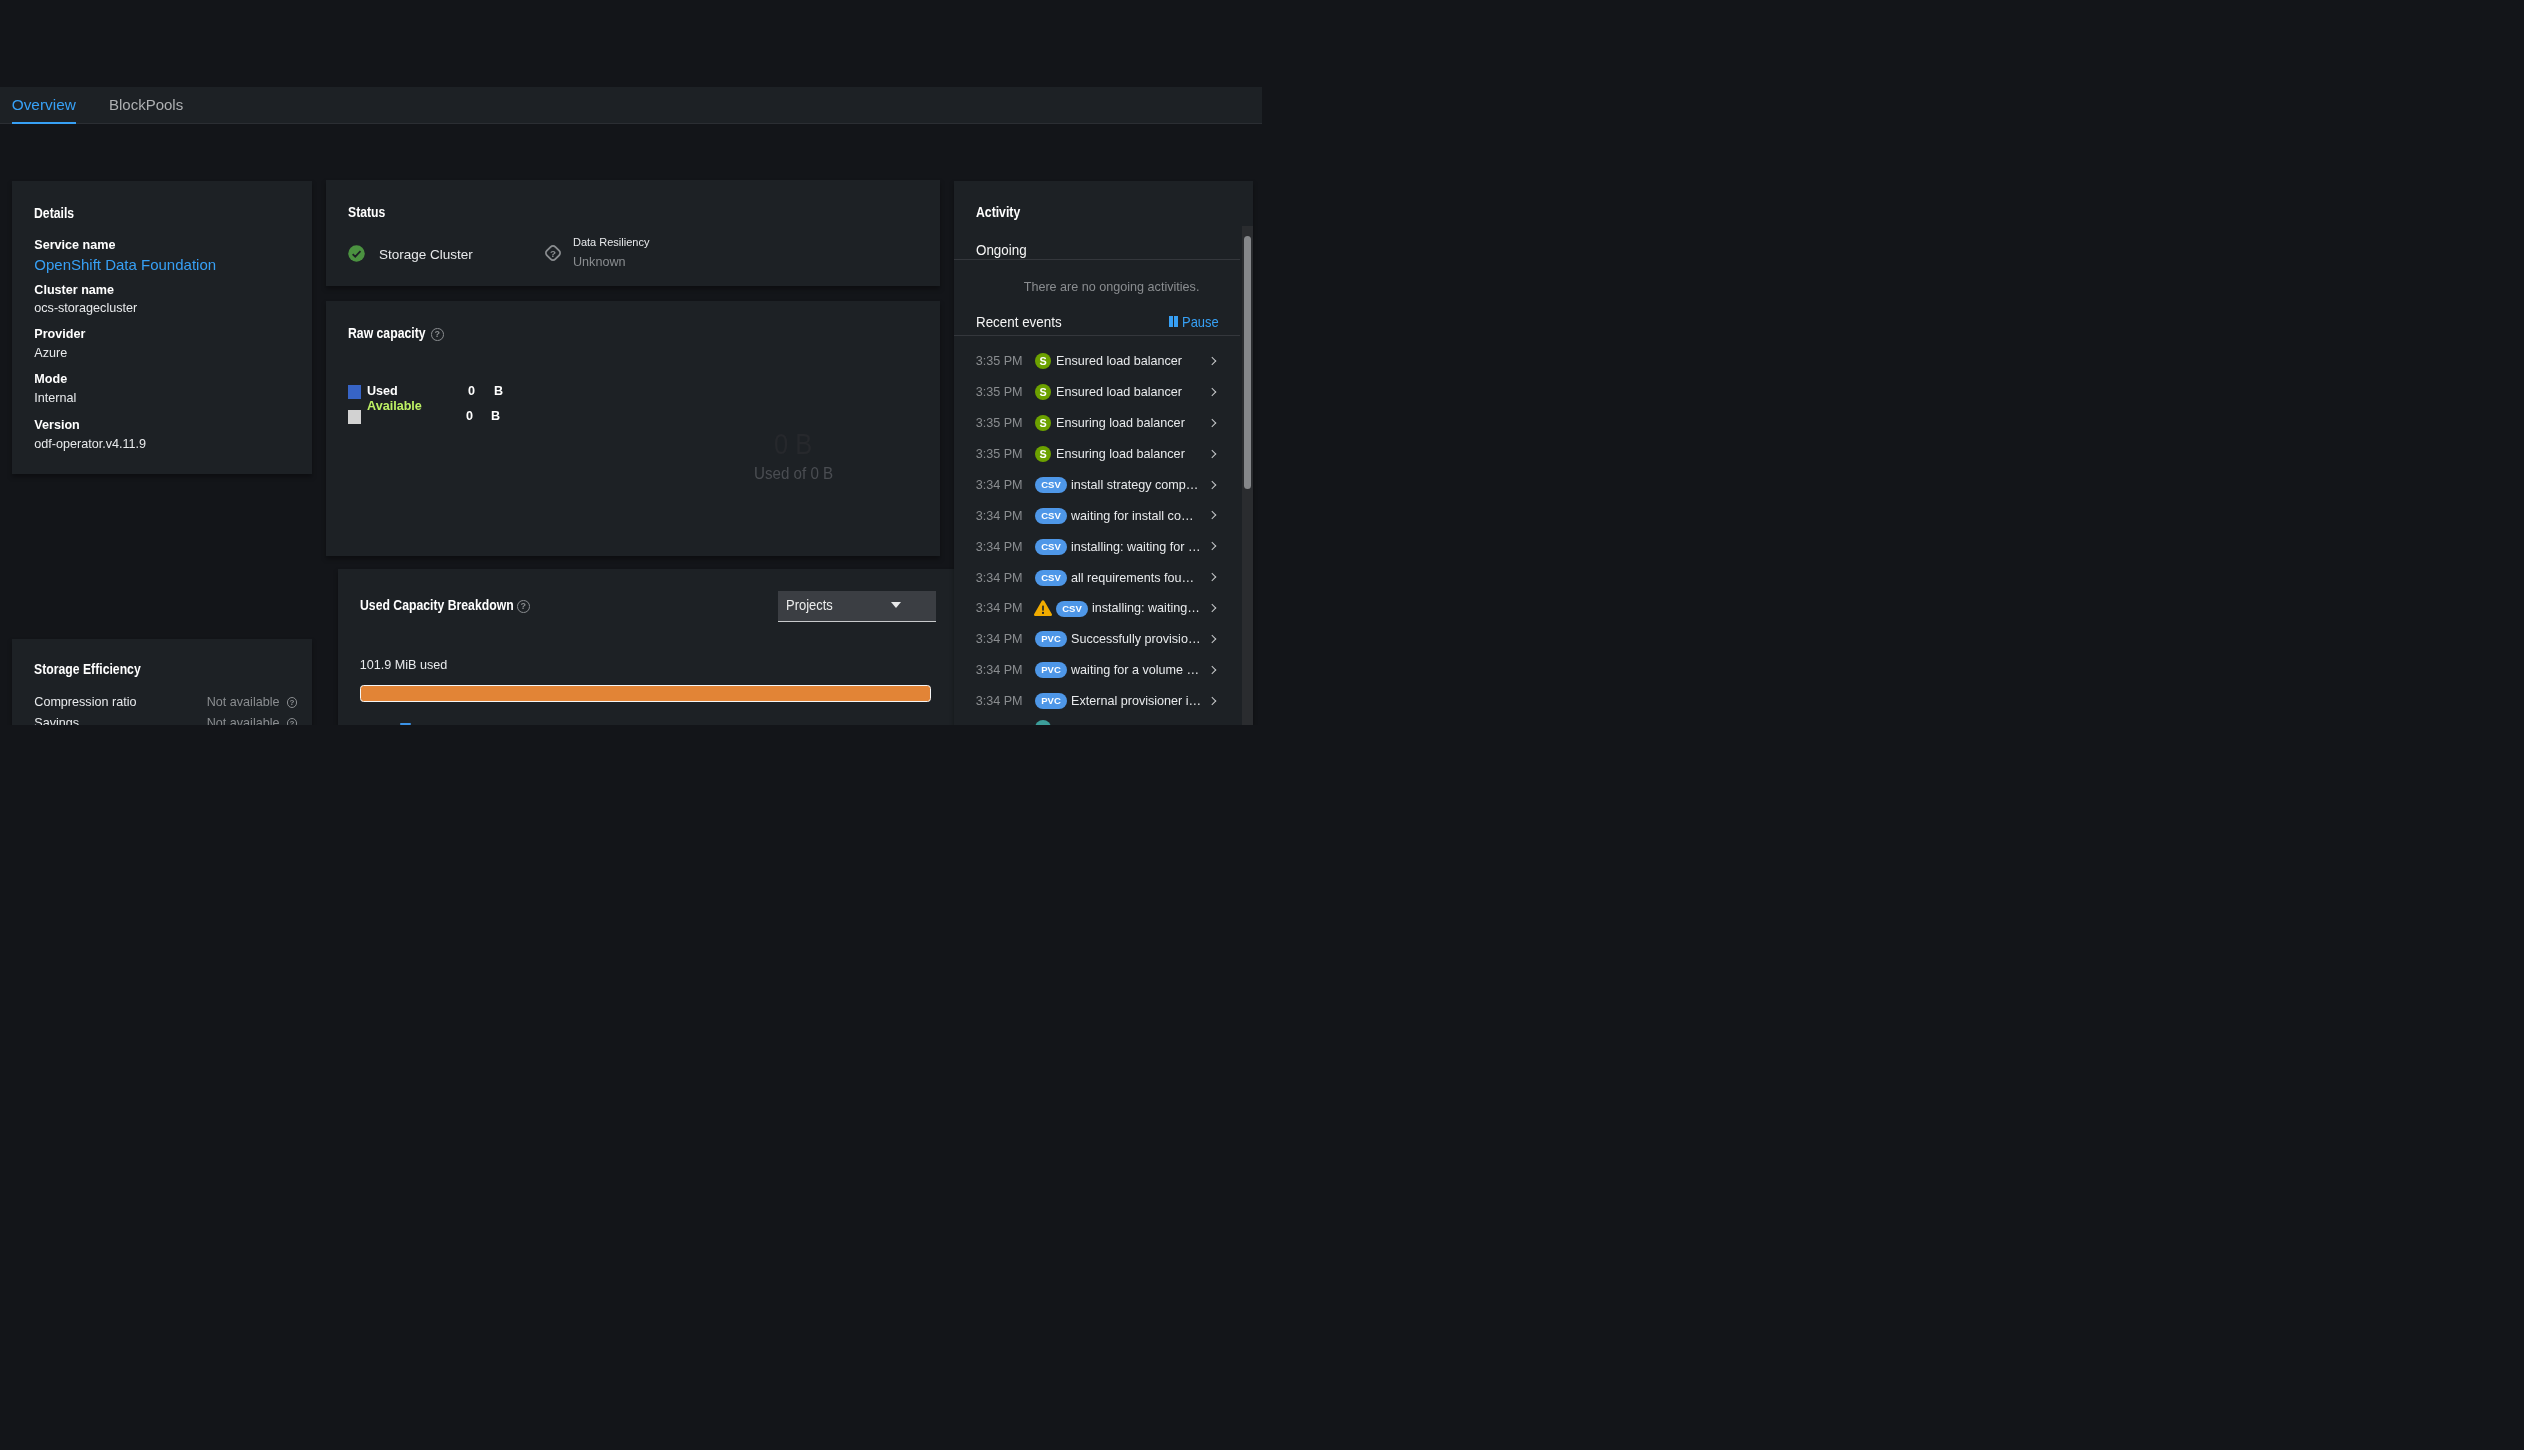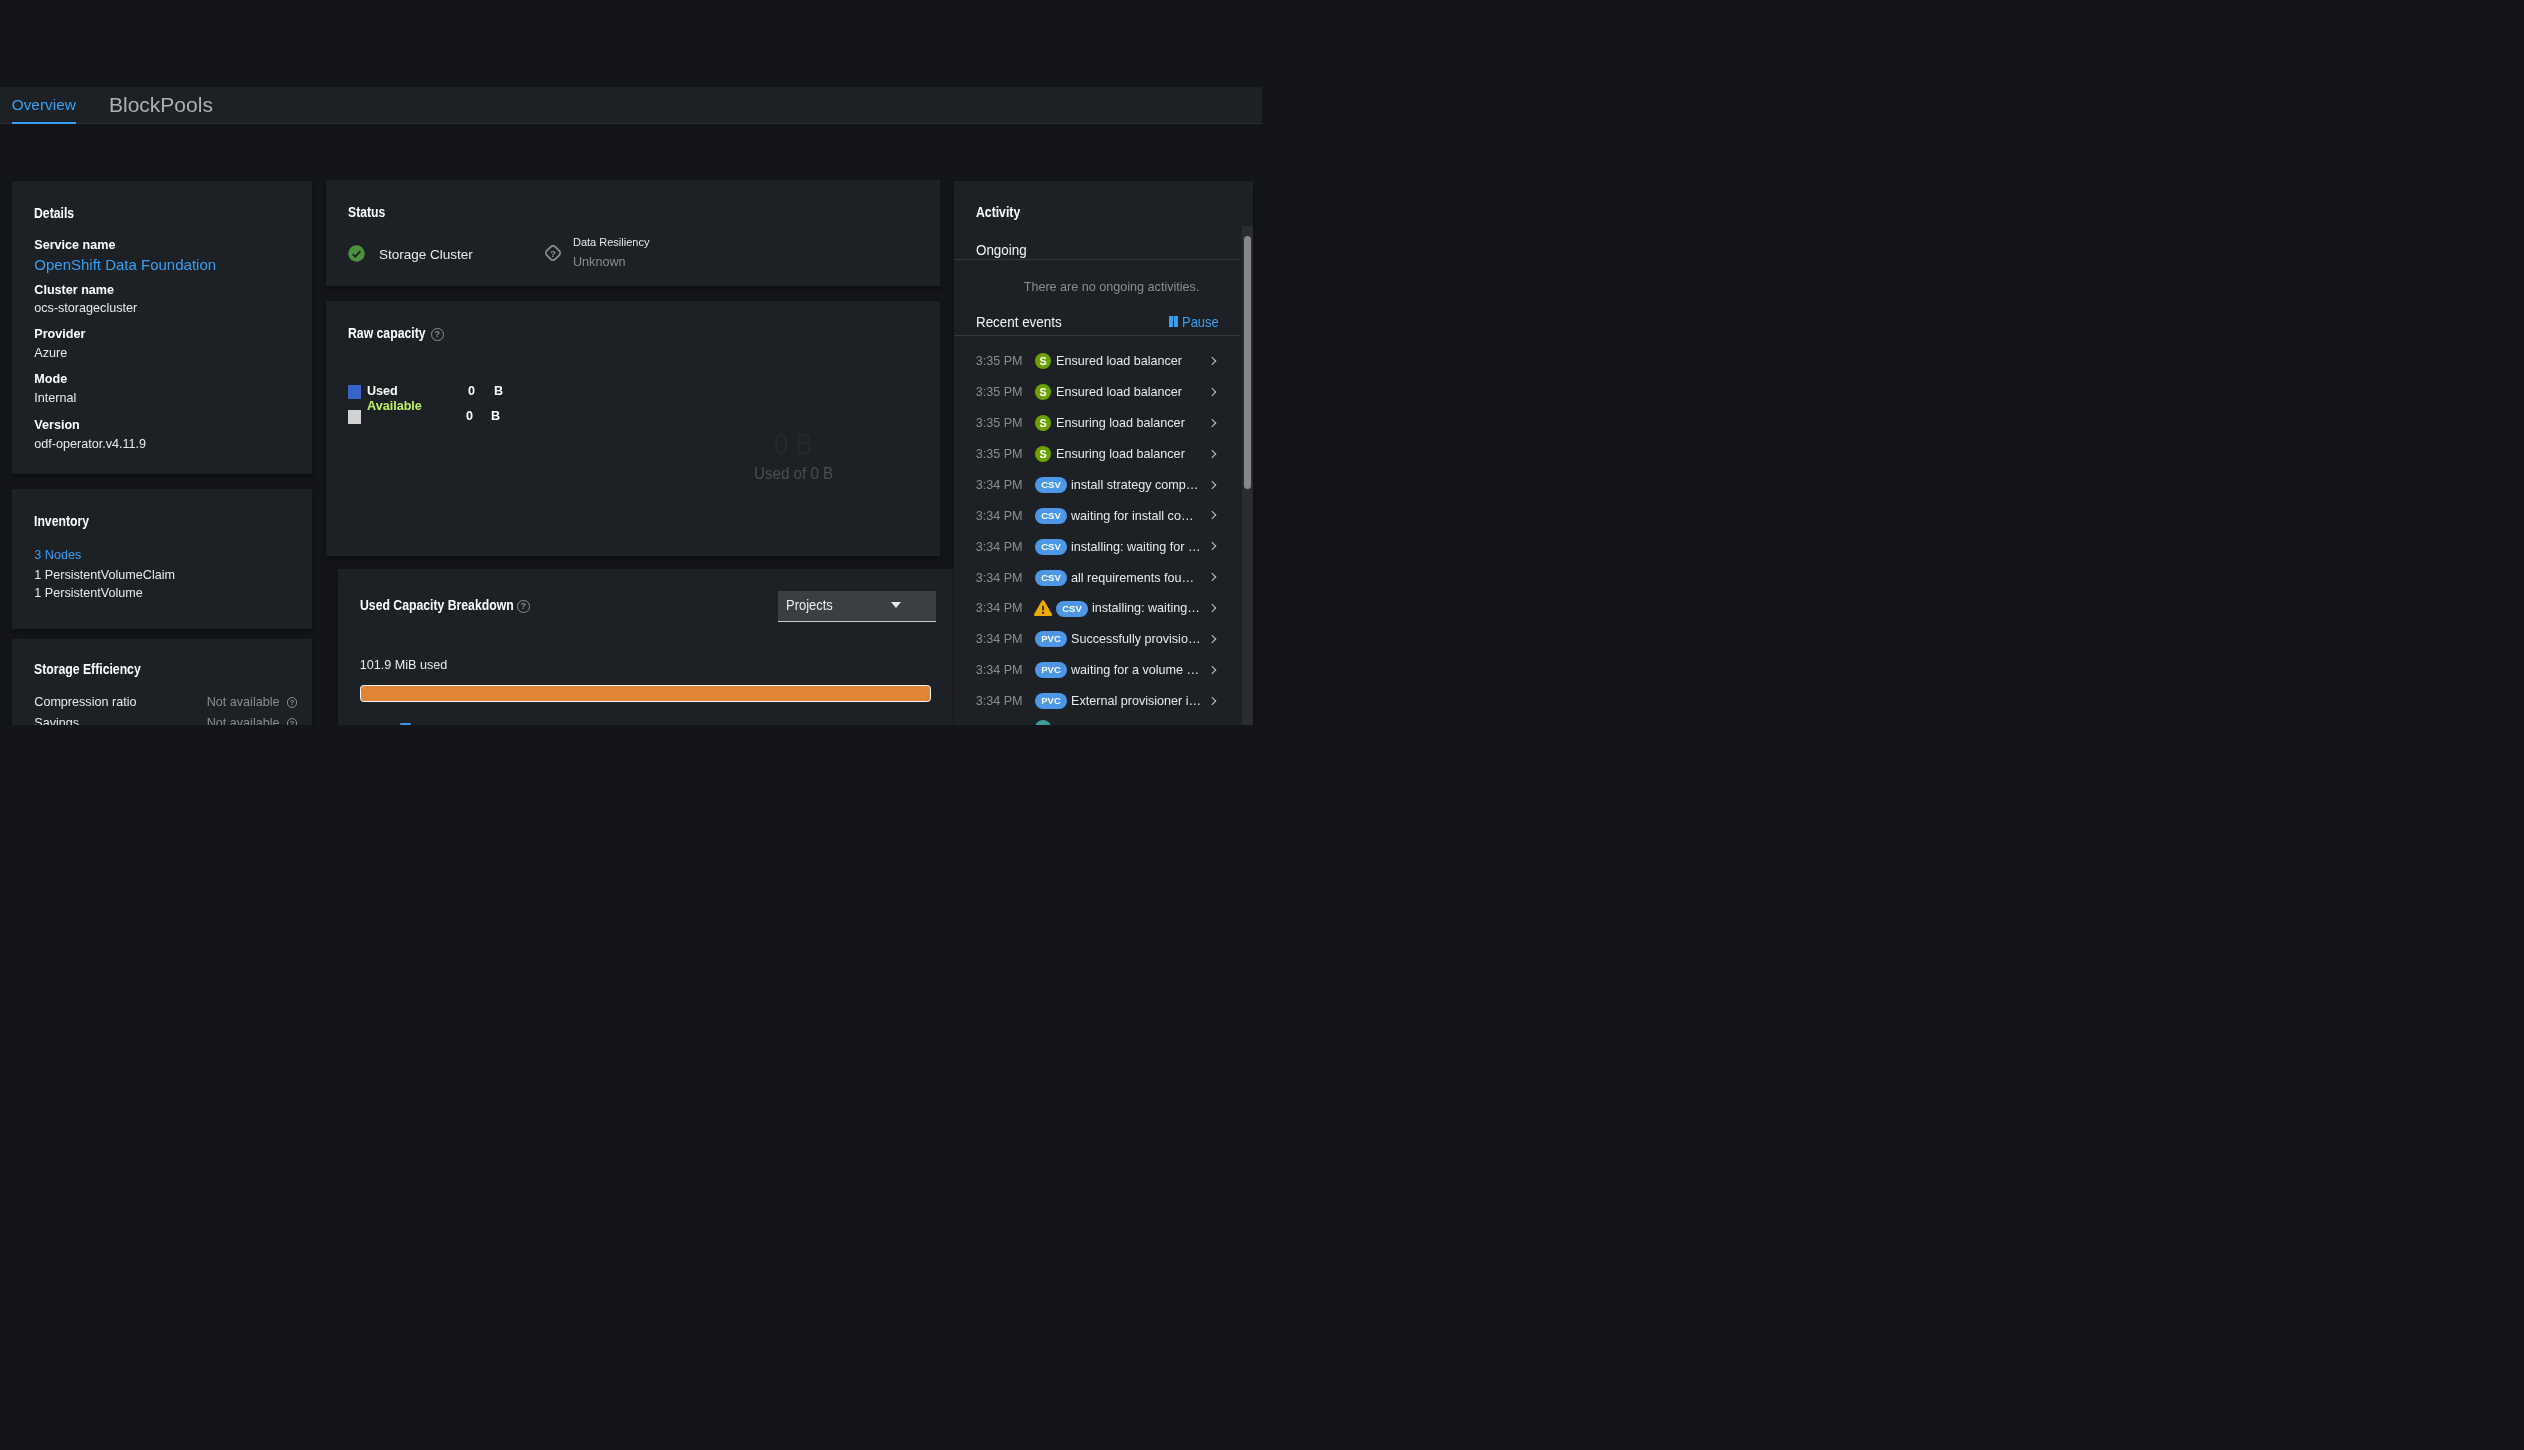--- a/index.html
+++ b/index.html
@@ -15,44 +15,38 @@
 .qicon { display:inline-block; width:11.7px; height:11.7px; border:0.9px solid #8a8d90; border-radius:50%; color:#8a8d90; font-size:9px; line-height:10px; text-align:center; font-weight:bold; }
 .chev { display:inline-block; width:6.3px; height:6.3px; border-right:1.8px solid #c8cacc; border-top:1.8px solid #c8cacc; transform:rotate(45deg); }
 </style>
 </head>
 <body>
 <div id="root">
 
 
   <div class="abs" id="tabs1" style="left:0;top:87px;width:1262px;height:37px;background:#1d2125;border-bottom:0.9px solid #2b2e33;">
     <div class="abs" style="left:11.7px;top:0;height:37px;line-height:36px;font-size:15.4px;color:#37a0f5;border-bottom:2.7px solid #37a0f5;">Overview</div>
-    <div class="abs" style="left:109px;top:0;height:37px;line-height:36px;font-size:21px;color:#aeb0b2;">BlockPools</div>
+    <div class="abs" style="left:109px;top:0;height:37px;line-height:36px;font-size:15px;color:#aeb0b2;">BlockPools</div>
   </div>
 
 
   <div class="card" style="left:11.7px;top:181px;width:300px;height:293px;">
     <div class="abs ctitle" style="left:22.6px;top:23.5px;">Details</div>
     <div class="abs" style="left:22.6px;top:57px;font-size:12.6px;font-weight:bold;color:#fff;">Service name</div>
     <div class="abs" style="left:22.6px;top:75px;font-size:15px;"><a href="#">OpenShift Data Foundation</a></div>
     <div class="abs" style="left:22.6px;top:102px;font-size:12.6px;font-weight:bold;color:#fff;">Cluster name</div>
     <div class="abs" style="left:22.6px;top:120px;font-size:12.6px;">ocs-storagecluster</div>
     <div class="abs" style="left:22.6px;top:146px;font-size:12.6px;font-weight:bold;color:#fff;">Provider</div>
     <div class="abs" style="left:22.6px;top:165px;font-size:12.6px;">Azure</div>
     <div class="abs" style="left:22.6px;top:191px;font-size:12.6px;font-weight:bold;color:#fff;">Mode</div>
     <div class="abs" style="left:22.6px;top:210px;font-size:12.6px;">Internal</div>
     <div class="abs" style="left:22.6px;top:237px;font-size:12.6px;font-weight:bold;color:#fff;">Version</div>
     <div class="abs" style="left:22.6px;top:256px;font-size:12.6px;">odf-operator.v4.11.9</div>
   </div>
 
-  <div class="card" style="left:11.7px;top:489px;width:300px;height:140px;">
-    <div class="abs ctitle" style="left:22.6px;top:24.4px;">Inventory</div>
-    <div class="abs" style="left:22.6px;top:59px;font-size:12.6px;"><a href="#">3 Nodes</a></div>
-    <div class="abs" style="left:22.6px;top:79px;font-size:12.6px;">1 PersistentVolumeClaim</div>
-    <div class="abs" style="left:22.6px;top:97px;font-size:12.6px;">1 PersistentVolume</div>
-  </div>
 
   <div class="card" style="left:11.7px;top:639px;width:300px;height:108px;">
     <div class="abs ctitle" style="left:22.6px;top:21.7px;">Storage Efficiency</div>
     <div class="abs" style="left:22.6px;top:56px;font-size:12.6px;">Compression ratio</div>
     <div class="abs" style="left:195px;top:56px;font-size:12.6px;color:#8a8d90;">Not available</div>
     <div class="abs qicon" style="left:275px;top:58px;width:10.8px;height:10.8px;line-height:9px;font-size:8.1px;">?</div>
     <div class="abs" style="left:22.6px;top:77px;font-size:12.6px;">Savings</div>
     <div class="abs" style="left:195px;top:77px;font-size:12.6px;color:#8a8d90;">Not available</div>
     <div class="abs qicon" style="left:275px;top:79px;width:10.8px;height:10.8px;line-height:9px;font-size:8.1px;">?</div>
   </div>

